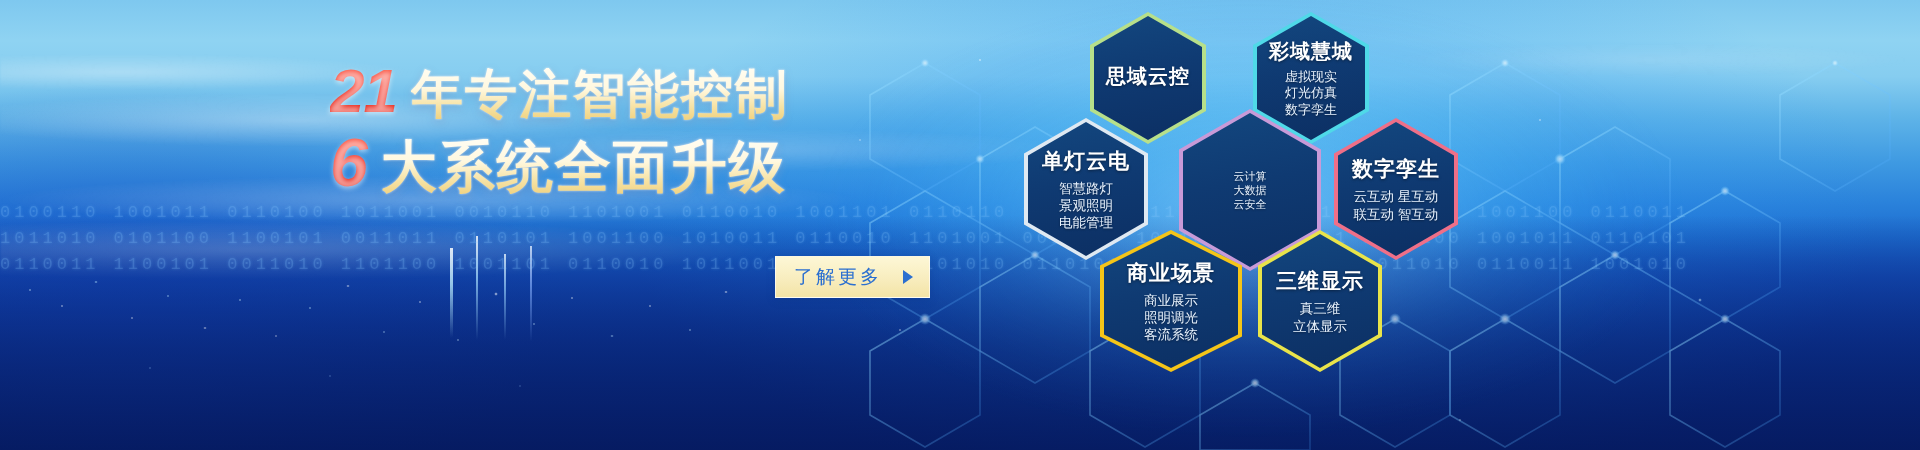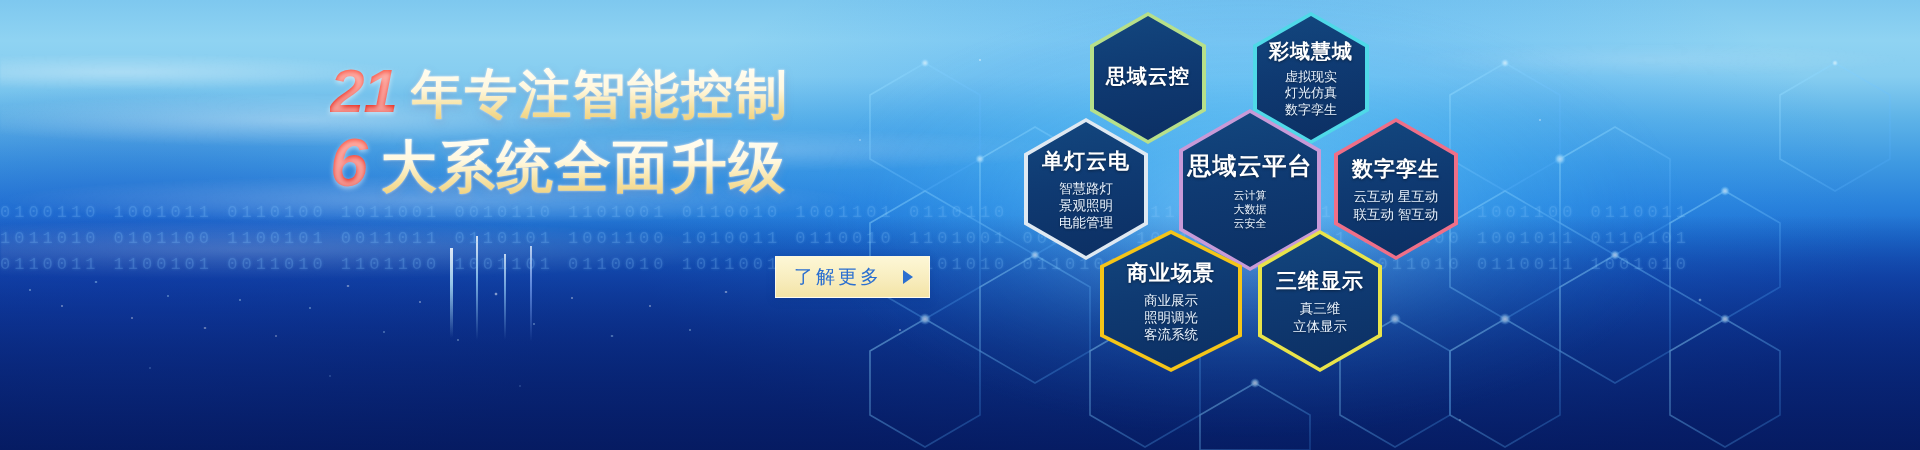--- a/index.html
+++ b/index.html
@@ -268,21 +268,20 @@
           <div class="title">单灯云电</div>
           <div class="subs">
             <div>智慧路灯</div>
             <div>景观照明</div>
             <div>电能管理</div>
           </div>
         </div>
       </div>
       <div class="hex lg" style="left: 1179px; top: 109px; background: rgb(200, 154, 216); filter: drop-shadow(rgba(200, 154, 216, 0.4) 0px 0px 10px) drop-shadow(rgba(4, 24, 70, 0.45) 0px 3px 7px);">
         <div class="inner">
-          <div class="title">思域云平台</div>
           <div class="subs">
             <div>云计算</div>
             <div>大数据</div>
             <div>云安全</div>
           </div>
         </div>
       </div>
       <div class="hex md" style="left: 1334px; top: 118px; background: rgb(239, 111, 136); filter: drop-shadow(rgba(239, 111, 136, 0.4) 0px 0px 10px) drop-shadow(rgba(4, 24, 70, 0.45) 0px 3px 7px);">
         <div class="inner">
           <div class="title">数字孪生</div>

